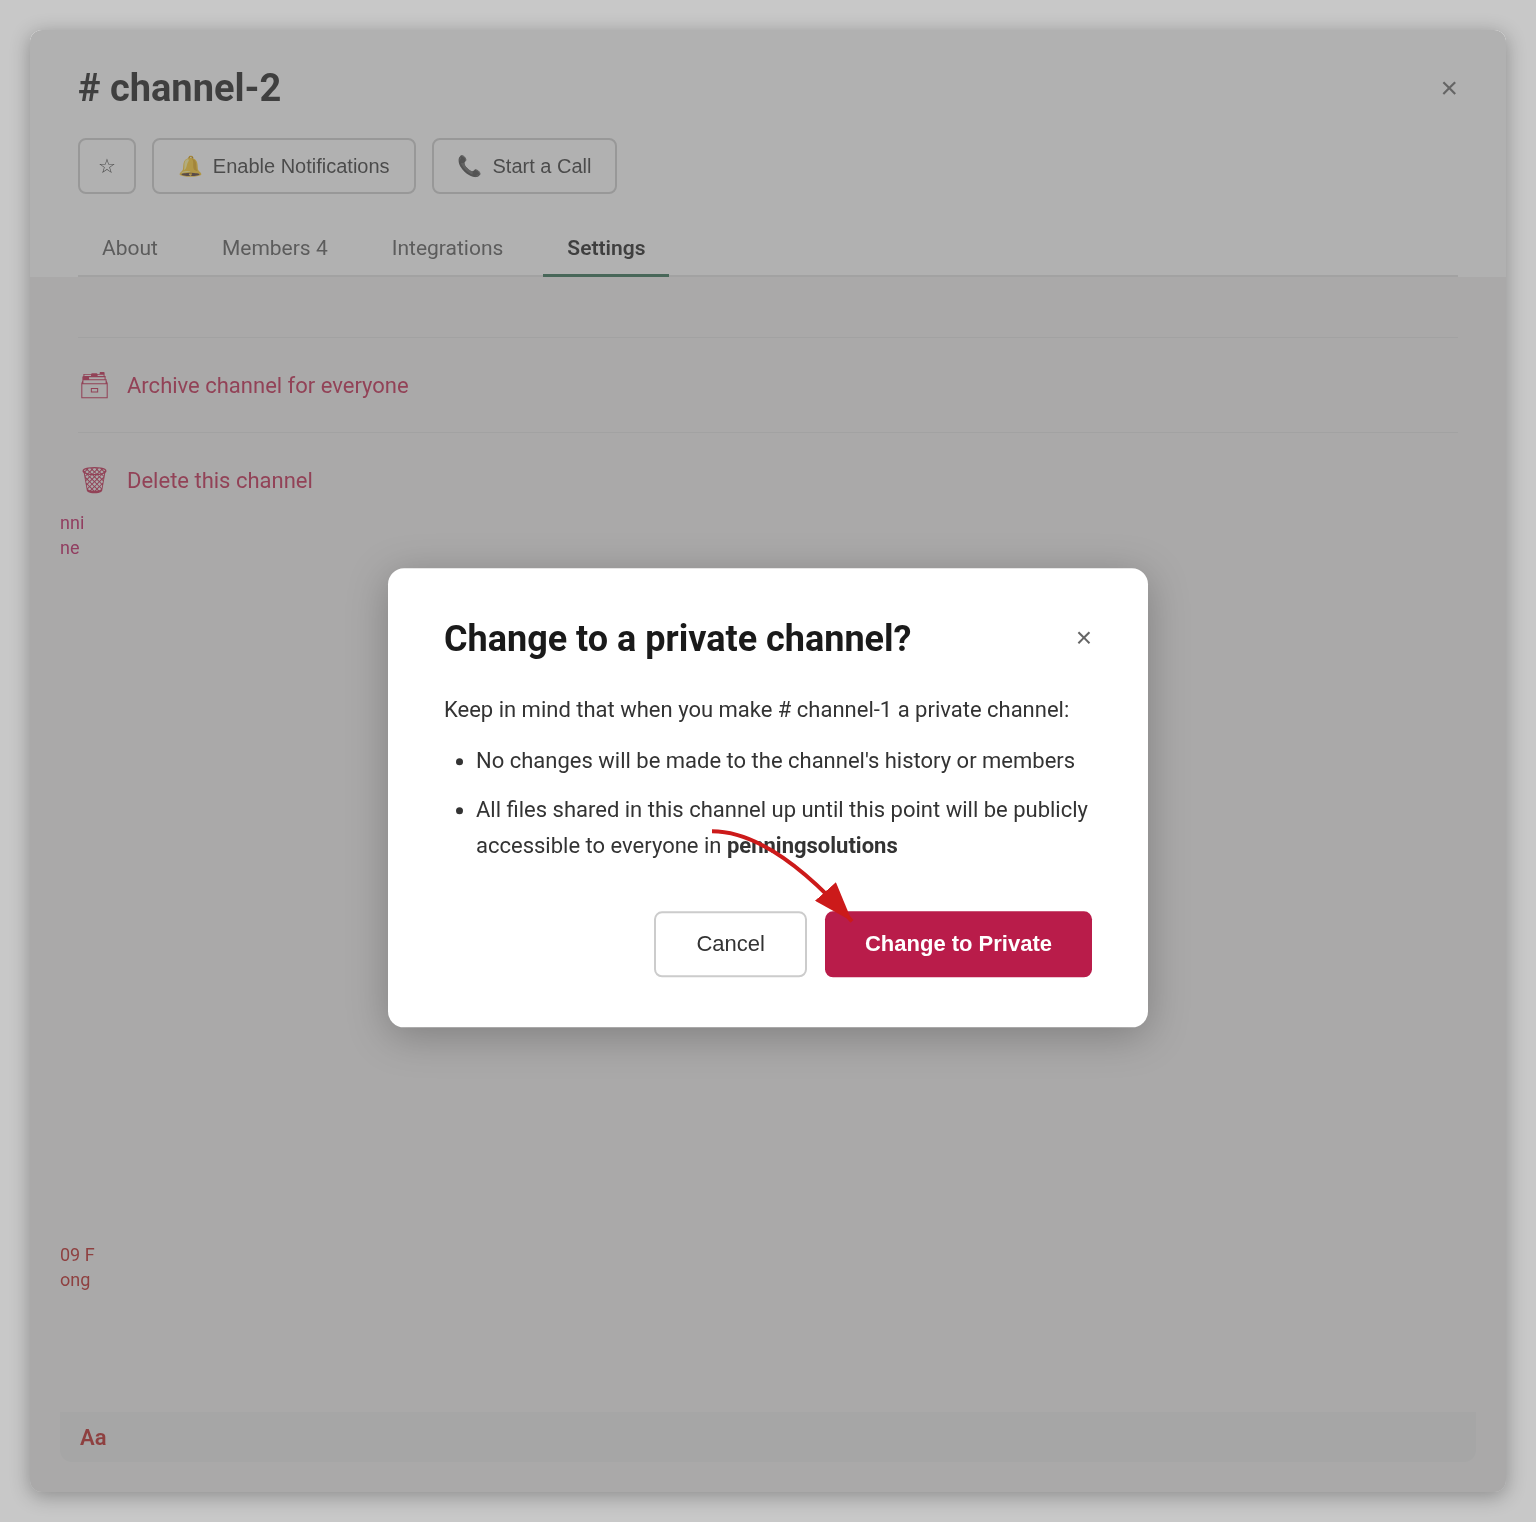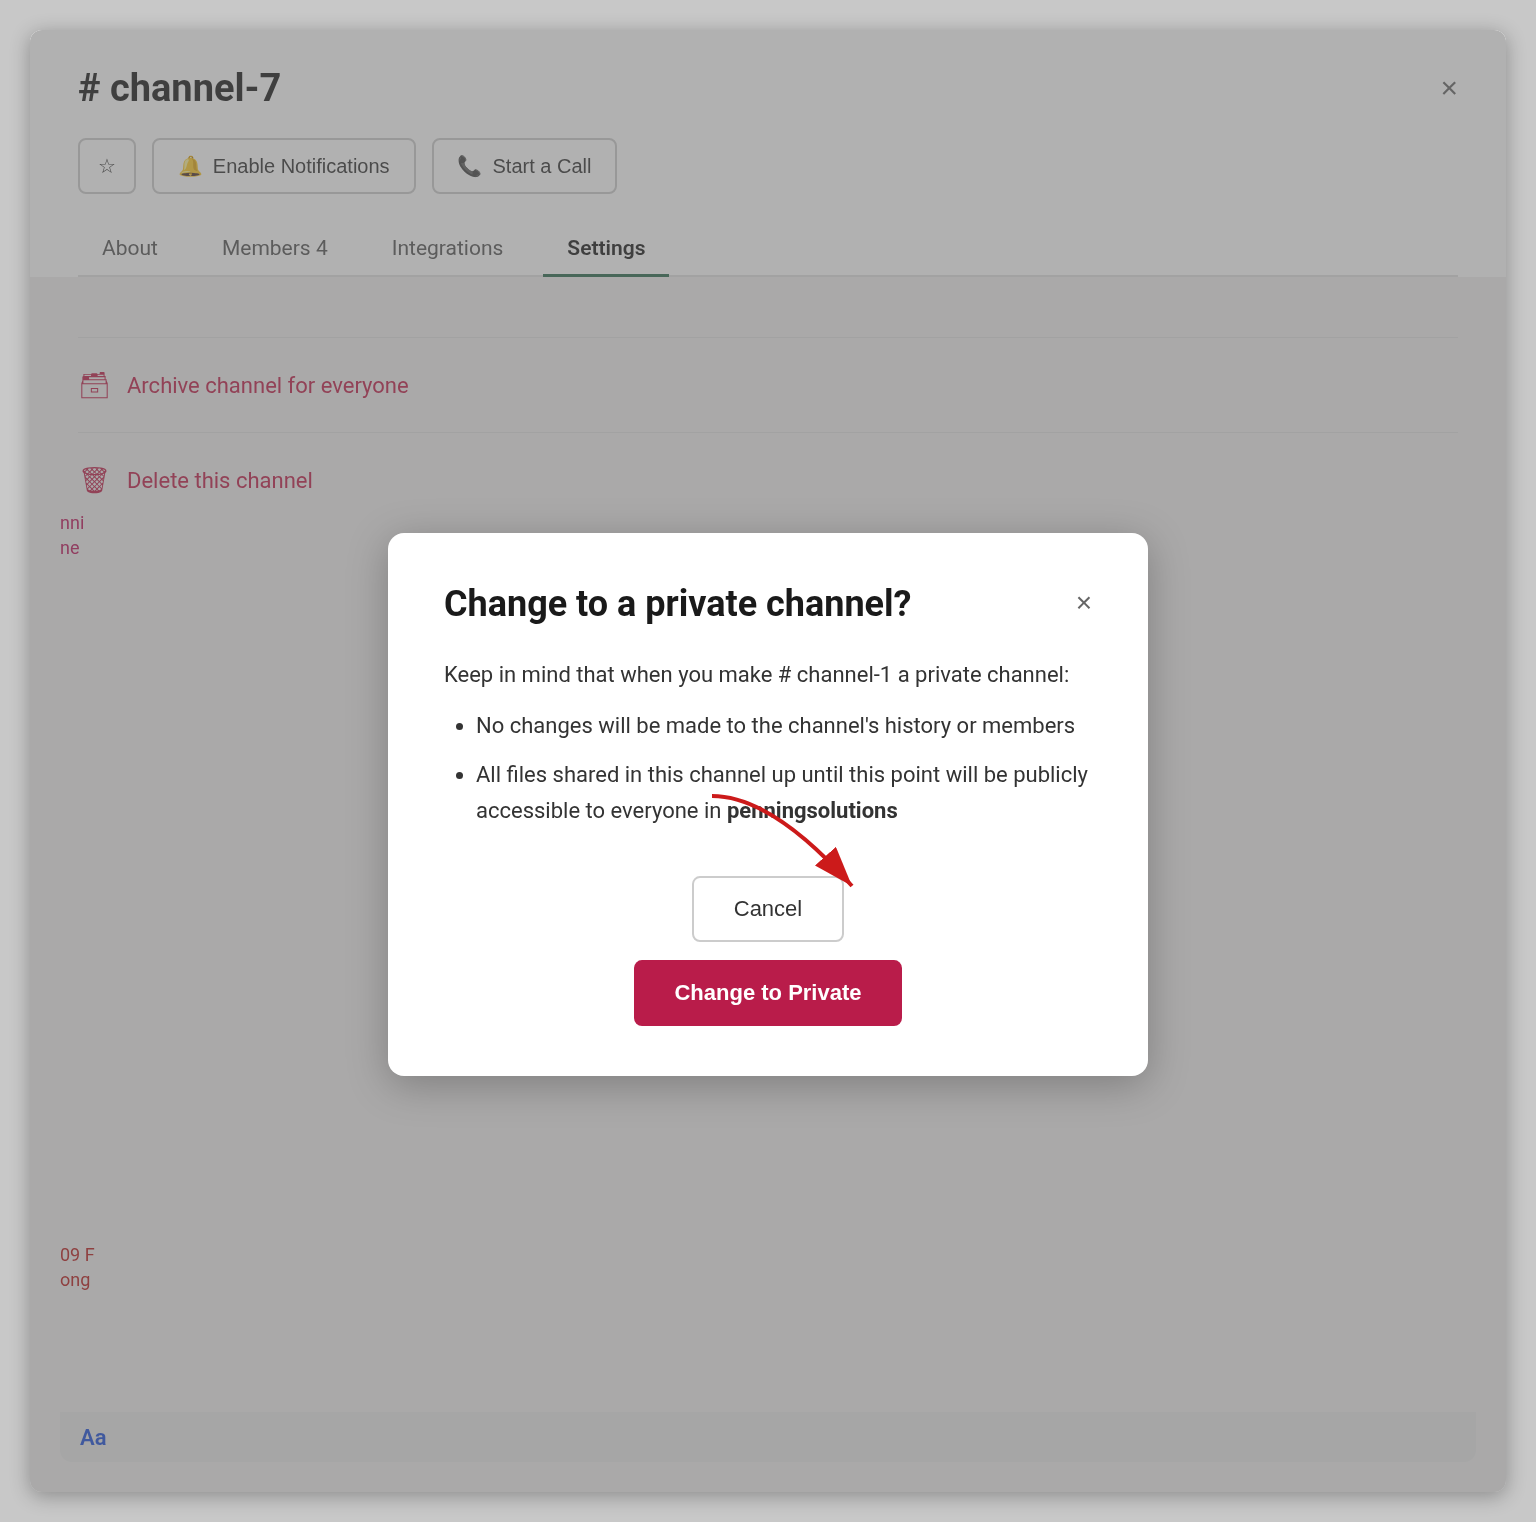--- a/index.html
+++ b/index.html
@@ -135,21 +135,21 @@
       background: #e8e8e8;
       border-radius: 0 0 12px 12px;
       display: flex;
       align-items: center;
       padding: 0 20px;
     }
 
     .bottom-bar-aa {
       font-size: 22px;
       font-weight: 600;
-      color: #1d4ed8;
+      color: #b91c1c;
     }
 
     
     .settings-content {
       margin-top: 20px;
     }
 
     .settings-action-item {
       display: flex;
       align-items: center;
@@ -232,21 +232,20 @@
     .modal-body ul li {
       margin-bottom: 14px;
     }
 
     .modal-footer {
       display: flex;
       justify-content: flex-end;
       gap: 18px;
       align-items: center;
       position: relative;
-      flex-direction: column;
     }
 
     .btn-cancel {
       padding: 18px 40px;
       font-size: 22px;
       border: 2px solid #ccc;
       background: white;
       border-radius: 8px;
       cursor: pointer;
       color: #333;
@@ -278,21 +277,21 @@
       height: 100%;
     }
   </style>
 </head>
 <body>
 
 <div class="main-panel">
 
   <div class="panel-header">
     <div class="panel-title-row">
-      <h1 class="panel-title"># channel-7</h1>
+      <h1 class="panel-title"># channel-2</h1>
       <button class="close-btn">×</button>
     </div>
 
     <div class="action-buttons-row">
       <button class="action-btn icon-only">
         <span>☆</span>
       </button>
       <button class="action-btn">
         <span>🔔</span>
         <span>Enable Notifications</span>

